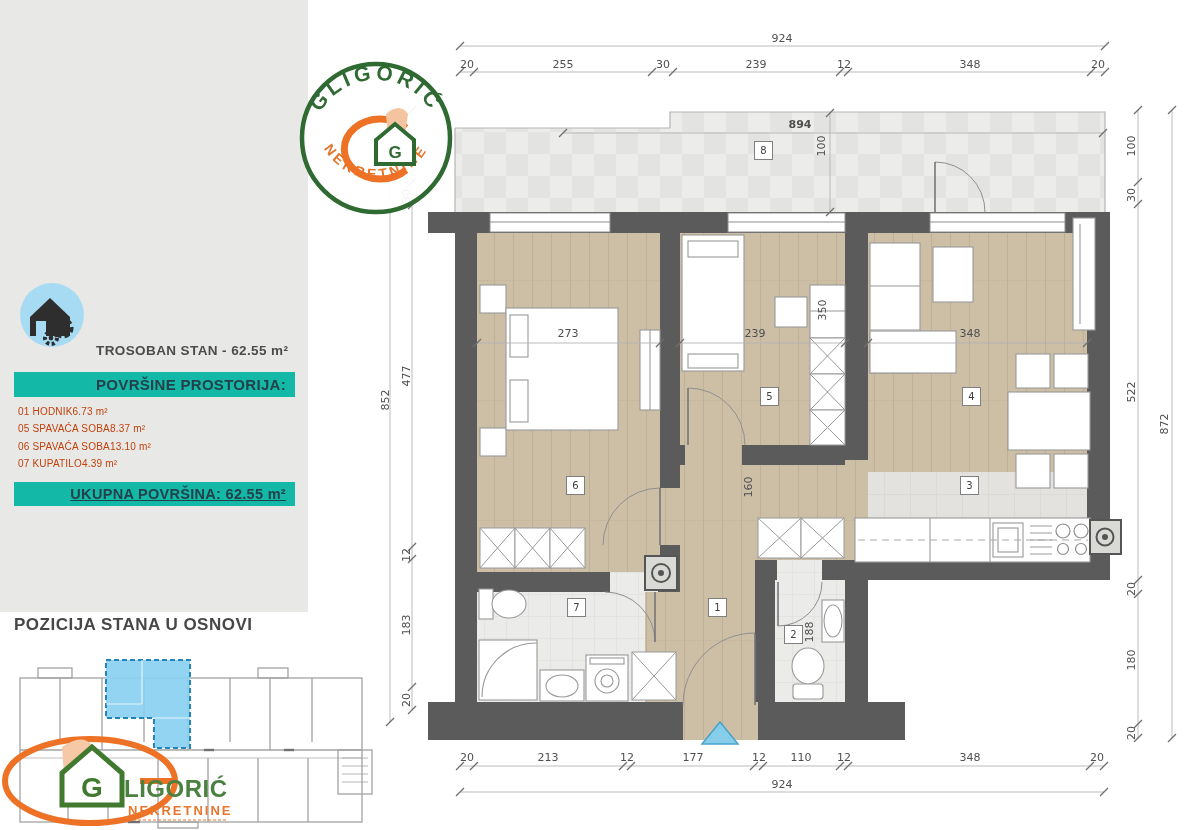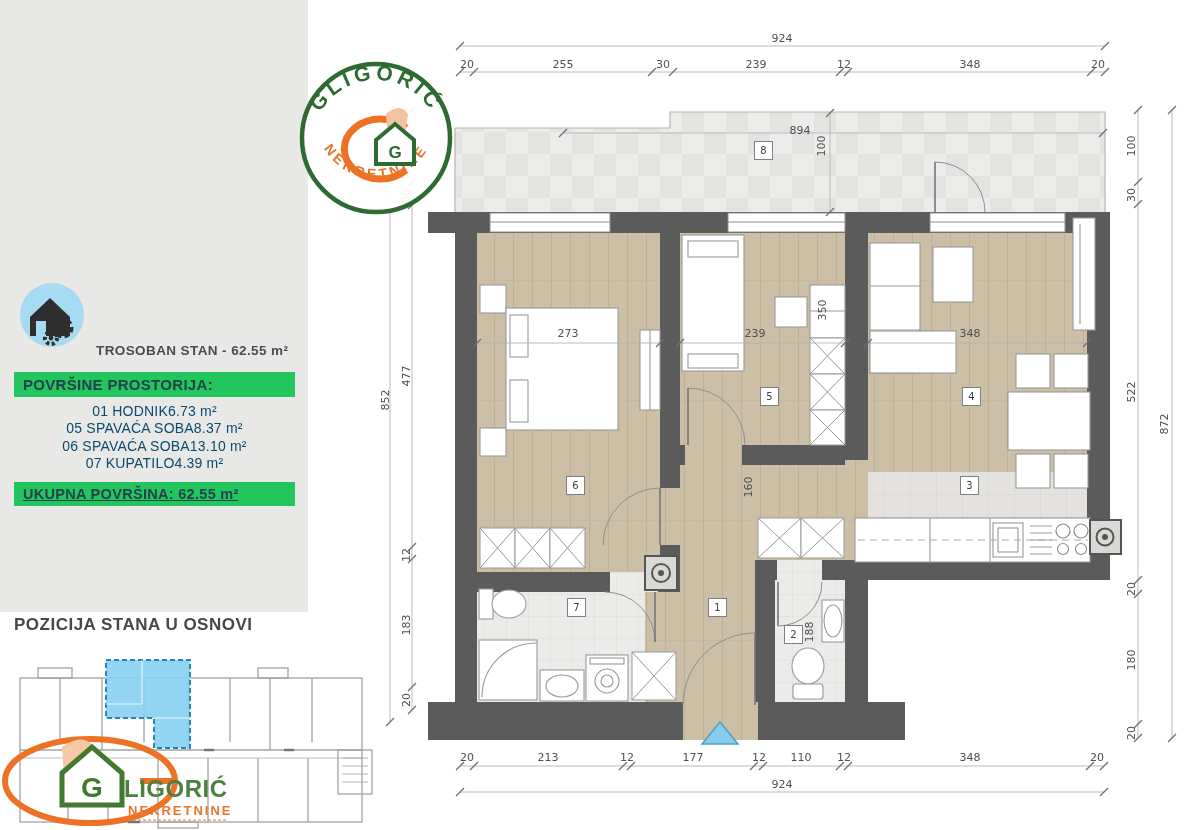--- a/index.html
+++ b/index.html
@@ -3,24 +3,24 @@
 <meta charset="utf-8">
 <style>
   html,body{margin:0;padding:0;}
   body{width:1200px;height:830px;position:relative;background:#ffffff;overflow:hidden;
        font-family:"Liberation Sans",sans-serif;}
   .abs{position:absolute;}
   
   .sidebar{left:0;top:0;width:308px;height:612px;background:#e8e8e6;}
   .apt-label{left:96px;top:307px;font-size:13.5px;font-weight:bold;color:#4c4c4c;letter-spacing:.4px;margin-top:36px;}
   .legend{left:14px;top:372px;width:281px;}
-  .legend-header,.legend-total{background:#22c55e;color:#24404b;font-weight:bold;
-      font-size:15px;padding:4px 9px;letter-spacing:.3px;}
+  .legend-header,.legend-total{background:#14b8a6;color:#24404b;font-weight:bold;
+      font-size:15px;padding:4px 9px;letter-spacing:.3px;text-align:right;}
   .legend-rows{padding:6px 4px 4px 4px;}
-  .legend-row{display:flex;justify-content:center;font-size:14px;color:#0c4a6e;
+  .legend-row{display:flex;justify-content:flex-start;font-size:10px;color:#c2410c;
       line-height:17.4px;letter-spacing:.2px;}
   .legend-total{margin-top:5px;font-size:14.5px;text-decoration:underline;}
   .pos-title{left:14px;top:615px;font-size:17px;font-weight:bold;color:#474747;letter-spacing:.5px;}
   
   .d{position:absolute;font-family:"DejaVu Sans",sans-serif;font-size:11px;color:#4f4f4f;
      transform:translateX(-50%);white-space:nowrap;}
   .dv{position:absolute;font-family:"DejaVu Sans",sans-serif;font-size:11px;color:#4f4f4f;
      transform:translate(-50%,-50%) rotate(-90deg);white-space:nowrap;}
   
   .tag{position:absolute;width:17px;height:17px;background:#fff;border:1px solid #7f7f7f;
@@ -374,21 +374,21 @@
 
 <span class="d" style="left:782px;top:32px;">924</span>
 <span class="d" style="left:467px;top:58px;">20</span>
 <span class="d" style="left:563px;top:58px;">255</span>
 <span class="d" style="left:663px;top:58px;">30</span>
 <span class="d" style="left:756px;top:58px;">239</span>
 <span class="d" style="left:844px;top:58px;">12</span>
 <span class="d" style="left:970px;top:58px;">348</span>
 <span class="d" style="left:1098px;top:58px;">20</span>
 
-<span class="d" style="left:800px;top:124px;">894</span>
+<span class="d" style="left:800px;top:118px;font-weight:bold;">894</span>
 <span class="dv" style="left:821px;top:146px;">100</span>
 
 <span class="dv" style="left:385px;top:400px;">852</span>
 <span class="dv" style="left:406px;top:146px;">100</span>
 <span class="dv" style="left:406px;top:196px;">30</span>
 <span class="dv" style="left:406px;top:376px;">477</span>
 <span class="dv" style="left:406px;top:555px;">12</span>
 <span class="dv" style="left:406px;top:625px;">183</span>
 <span class="dv" style="left:406px;top:700px;">20</span>
 

